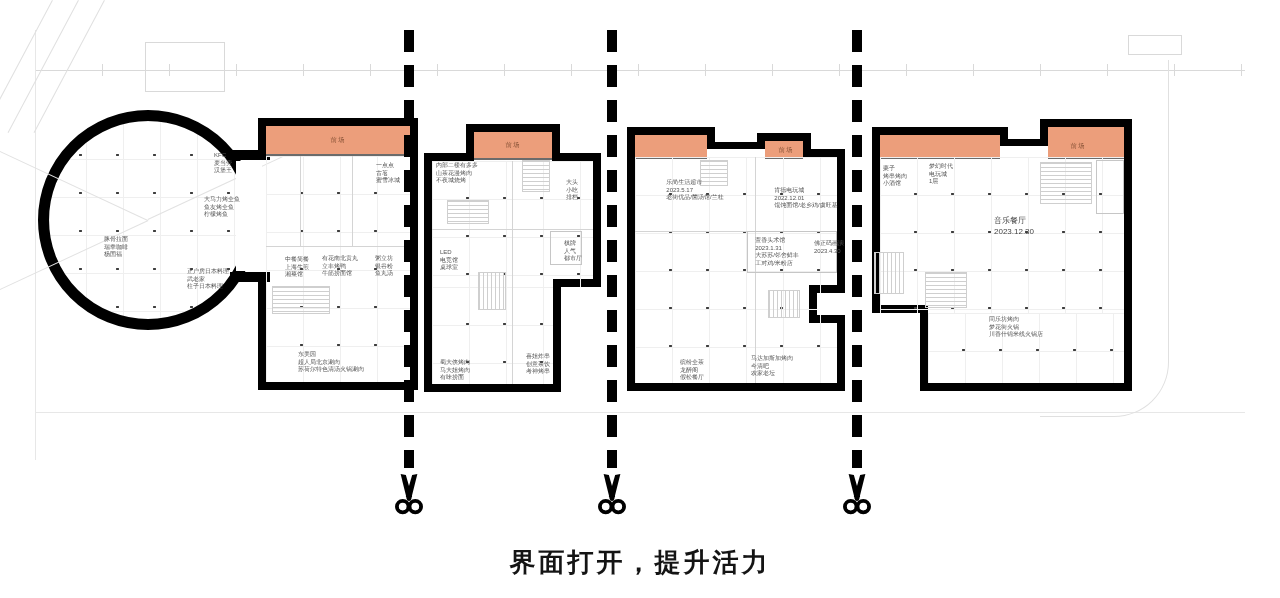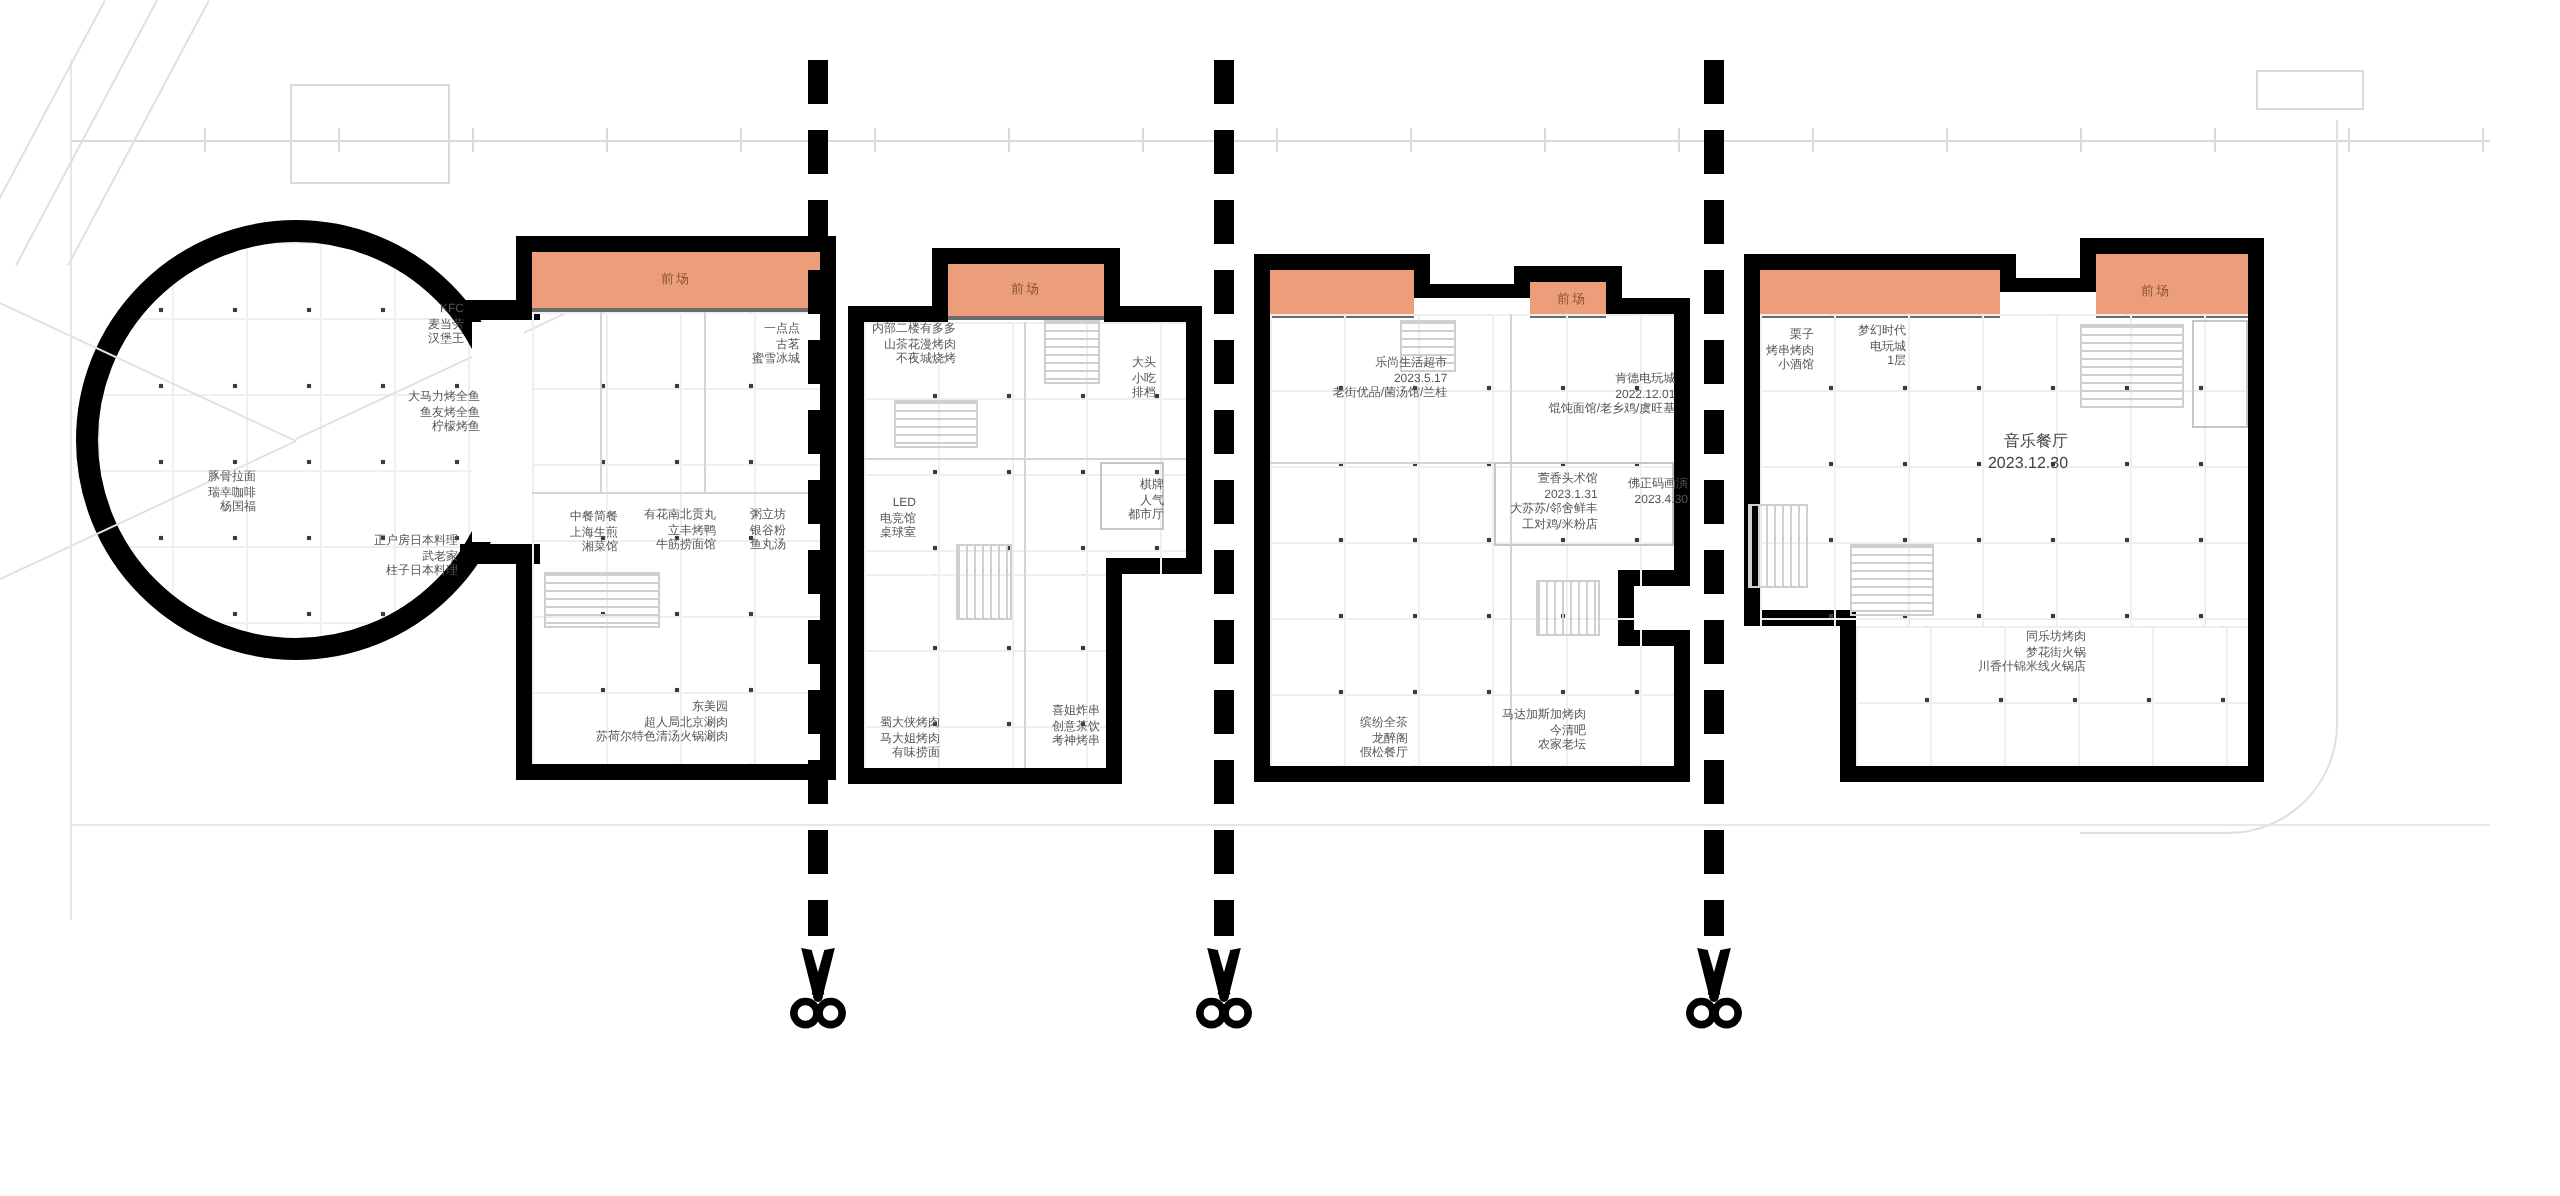--- a/index.html
+++ b/index.html
@@ -40,21 +40,21 @@
   .stairv{position:absolute;border:1px solid #cfcfcf;
     background:repeating-linear-gradient(90deg,#cfcfcf 0 1px,transparent 1px 4px);}
   .roombox{position:absolute;border:1px solid #c6c6c6;}
   .thinh{position:absolute;height:1px;background:#d4d4d4;}
   .thinv{position:absolute;width:1px;background:#d4d4d4;}
   
   .cut-line{position:absolute;top:30px;width:10px;height:438px;
     background:repeating-linear-gradient(180deg,#000 0 22px,transparent 22px 35px);}
   .scissors{position:absolute;width:34px;height:42px;}
   
-  .plan-label{position:absolute;transform:translate(-50%,-50%);text-align:right;
+  .plan-label{position:absolute;transform:translate(-50%,-50%);text-align:left;
     font-size:6px;line-height:7.5px;color:#555;white-space:nowrap;}
   .plan-label.band-label{color:#8A5438;font-size:6.5px;letter-spacing:1px;}
   .plan-label.md{font-size:8px;line-height:11px;color:#444;}
   
   #caption{position:absolute;left:50%;top:545px;transform:translateX(-50%);
     font-size:26px;font-weight:bold;color:#141414;letter-spacing:3px;white-space:nowrap;}
 </style>
 </head>
 <body>
 
@@ -314,13 +314,14 @@
       <div class="cut-line" style="left: 852px;"></div>
       <div class="scissors" style="left: 840px; top: 474px;"><svg viewBox="0 0 32 40" width="34" height="42">
           <path d="M8 0 L13 1 L19 22 L14 24 Z" fill="#000"></path>
           <path d="M24 0 L19 1 L13 22 L18 24 Z" fill="#000"></path>
           <circle cx="10" cy="31" r="5.5" fill="none" stroke="#000" stroke-width="3.6"></circle>
           <circle cx="22" cy="31" r="5.5" fill="none" stroke="#000" stroke-width="3.6"></circle>
           <circle cx="16" cy="23.5" r="2.2" fill="#000"></circle>
         </svg></div>
     </div>
 
+  <div id="caption">界面打开，提升活力</div>
 </div>
 
 </body></html>

